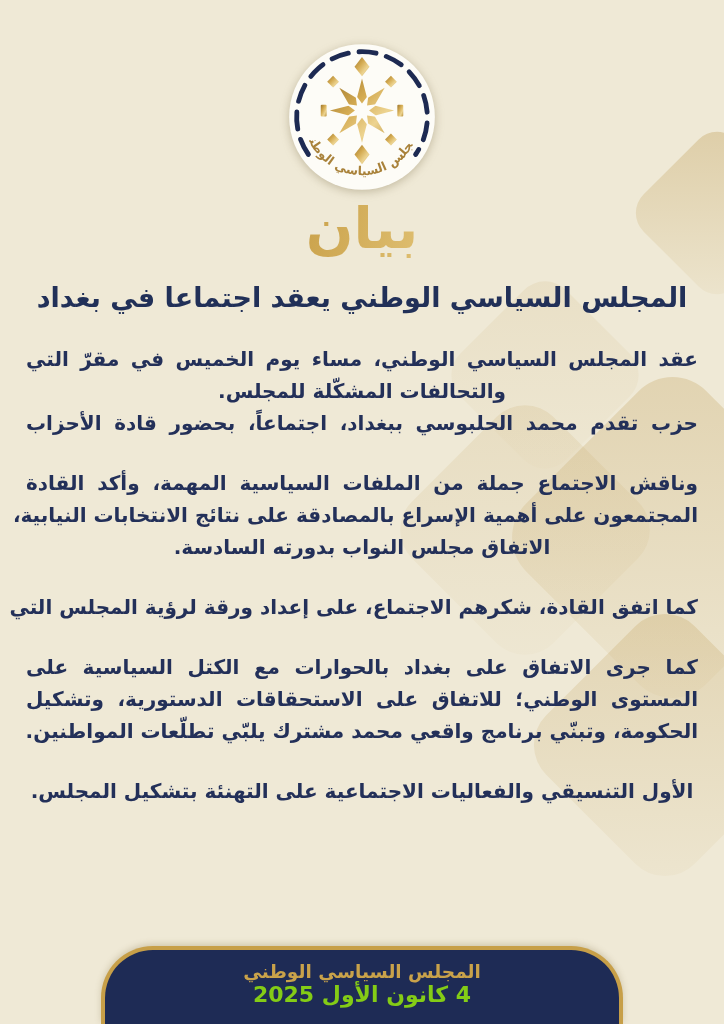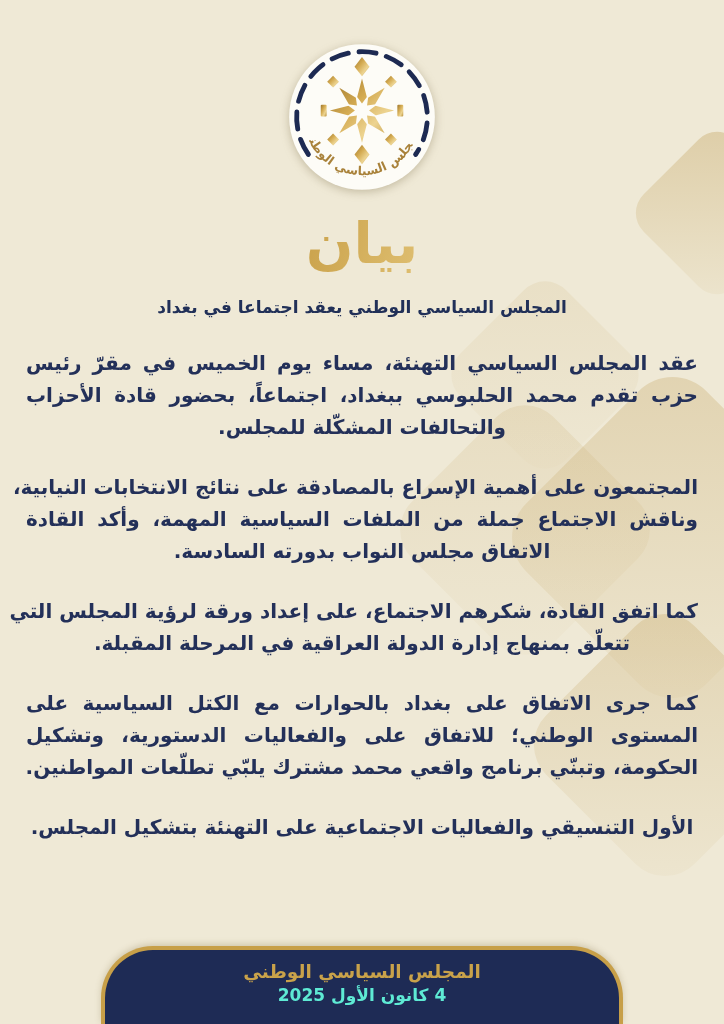--- a/index.html
+++ b/index.html
@@ -27,35 +27,35 @@
 
   .content{position:relative;z-index:1;}
 
   .logo-wrap{
     width:150px;height:150px;
     margin:42px auto 0 auto;
   }
   .logo-wrap svg{display:block;filter:drop-shadow(0 2px 5px rgba(110,95,55,.35));}
 
   .byan{
-    margin-top:21px;
+    margin-top:6px;
     text-align:center;
     font-size:56px;
     font-weight:bold;
     line-height:62px;
     background:linear-gradient(105deg,#8d671f 5%,#c89f47 40%,#ecd189 70%,#a8822e 100%);
     -webkit-background-clip:text;
     background-clip:text;
     color:transparent;
   }
 
   .headline{
     margin:22px auto 0 auto;
     text-align:center;
-    font-size:17px;
+    font-size:27px;
     font-weight:bold;
     color:#213058;
   }
 
   .bodytext{
     width:672px;
     margin:30px auto 0 auto;
     color:#233059;
     font-size:20px;
     font-weight:bold;
@@ -87,23 +87,23 @@
   }
   .footer-org{
     margin-top:11px;
     font-size:18.5px;
     font-weight:bold;
     color:#c9a24a;
     line-height:22px;
   }
   .footer-date{
     margin-top:2px;
-    font-size:17px;
+    font-size:22px;
     font-weight:bold;
-    color:#5eead4;
+    color:#84cc16;
     line-height:20px;
   }
 </style>
 </head>
 <body>
 
 <div class="poster">
 
   <div class="wm wm1"></div>
   <div class="wm wm2"></div>
@@ -143,36 +143,35 @@
         </text>
       </svg>
     </div>
 
     <div class="byan">بيان</div>
 
     <div class="headline">المجلس السياسي الوطني يعقد اجتماعا في بغداد</div>
 
     <div class="bodytext">
         <div class="paragraph">
-          <div class="line">عقد المجلس السياسي التهنئة، مساء يوم الخميس في مقرّ رئيس</div>
+          <div class="line">عقد المجلس السياسي الوطني، مساء يوم الخميس في مقرّ التي</div>
+          <div class="line last">والتحالفات المشكّلة للمجلس.</div>
           <div class="line">حزب تقدم محمد الحلبوسي ببغداد، اجتماعاً، بحضور قادة الأحزاب</div>
-          <div class="line last">والتحالفات المشكّلة للمجلس.</div>
         </div>
         <div class="paragraph">
+          <div class="line">وناقش الاجتماع جملة من الملفات السياسية المهمة، وأكد القادة</div>
           <div class="line">المجتمعون على أهمية الإسراع بالمصادقة على نتائج الانتخابات النيابية،</div>
-          <div class="line">وناقش الاجتماع جملة من الملفات السياسية المهمة، وأكد القادة</div>
           <div class="line last">الاتفاق مجلس النواب بدورته السادسة.</div>
         </div>
         <div class="paragraph">
           <div class="line">كما اتفق القادة، شكرهم الاجتماع، على إعداد ورقة لرؤية المجلس التي</div>
-          <div class="line last">تتعلّق بمنهاج إدارة الدولة العراقية في المرحلة المقبلة.</div>
         </div>
         <div class="paragraph">
           <div class="line">كما جرى الاتفاق على بغداد بالحوارات مع الكتل السياسية على</div>
-          <div class="line">المستوى الوطني؛ للاتفاق على والفعاليات الدستورية، وتشكيل</div>
+          <div class="line">المستوى الوطني؛ للاتفاق على الاستحقاقات الدستورية، وتشكيل</div>
           <div class="line last">الحكومة، وتبنّي برنامج واقعي محمد مشترك يلبّي تطلّعات المواطنين.</div>
         </div>
         <div class="paragraph">
           <div class="line last">الأول التنسيقي والفعاليات الاجتماعية على التهنئة بتشكيل المجلس.</div>
         </div>
       </div>
 
   </div>
 
   <div class="footer">

